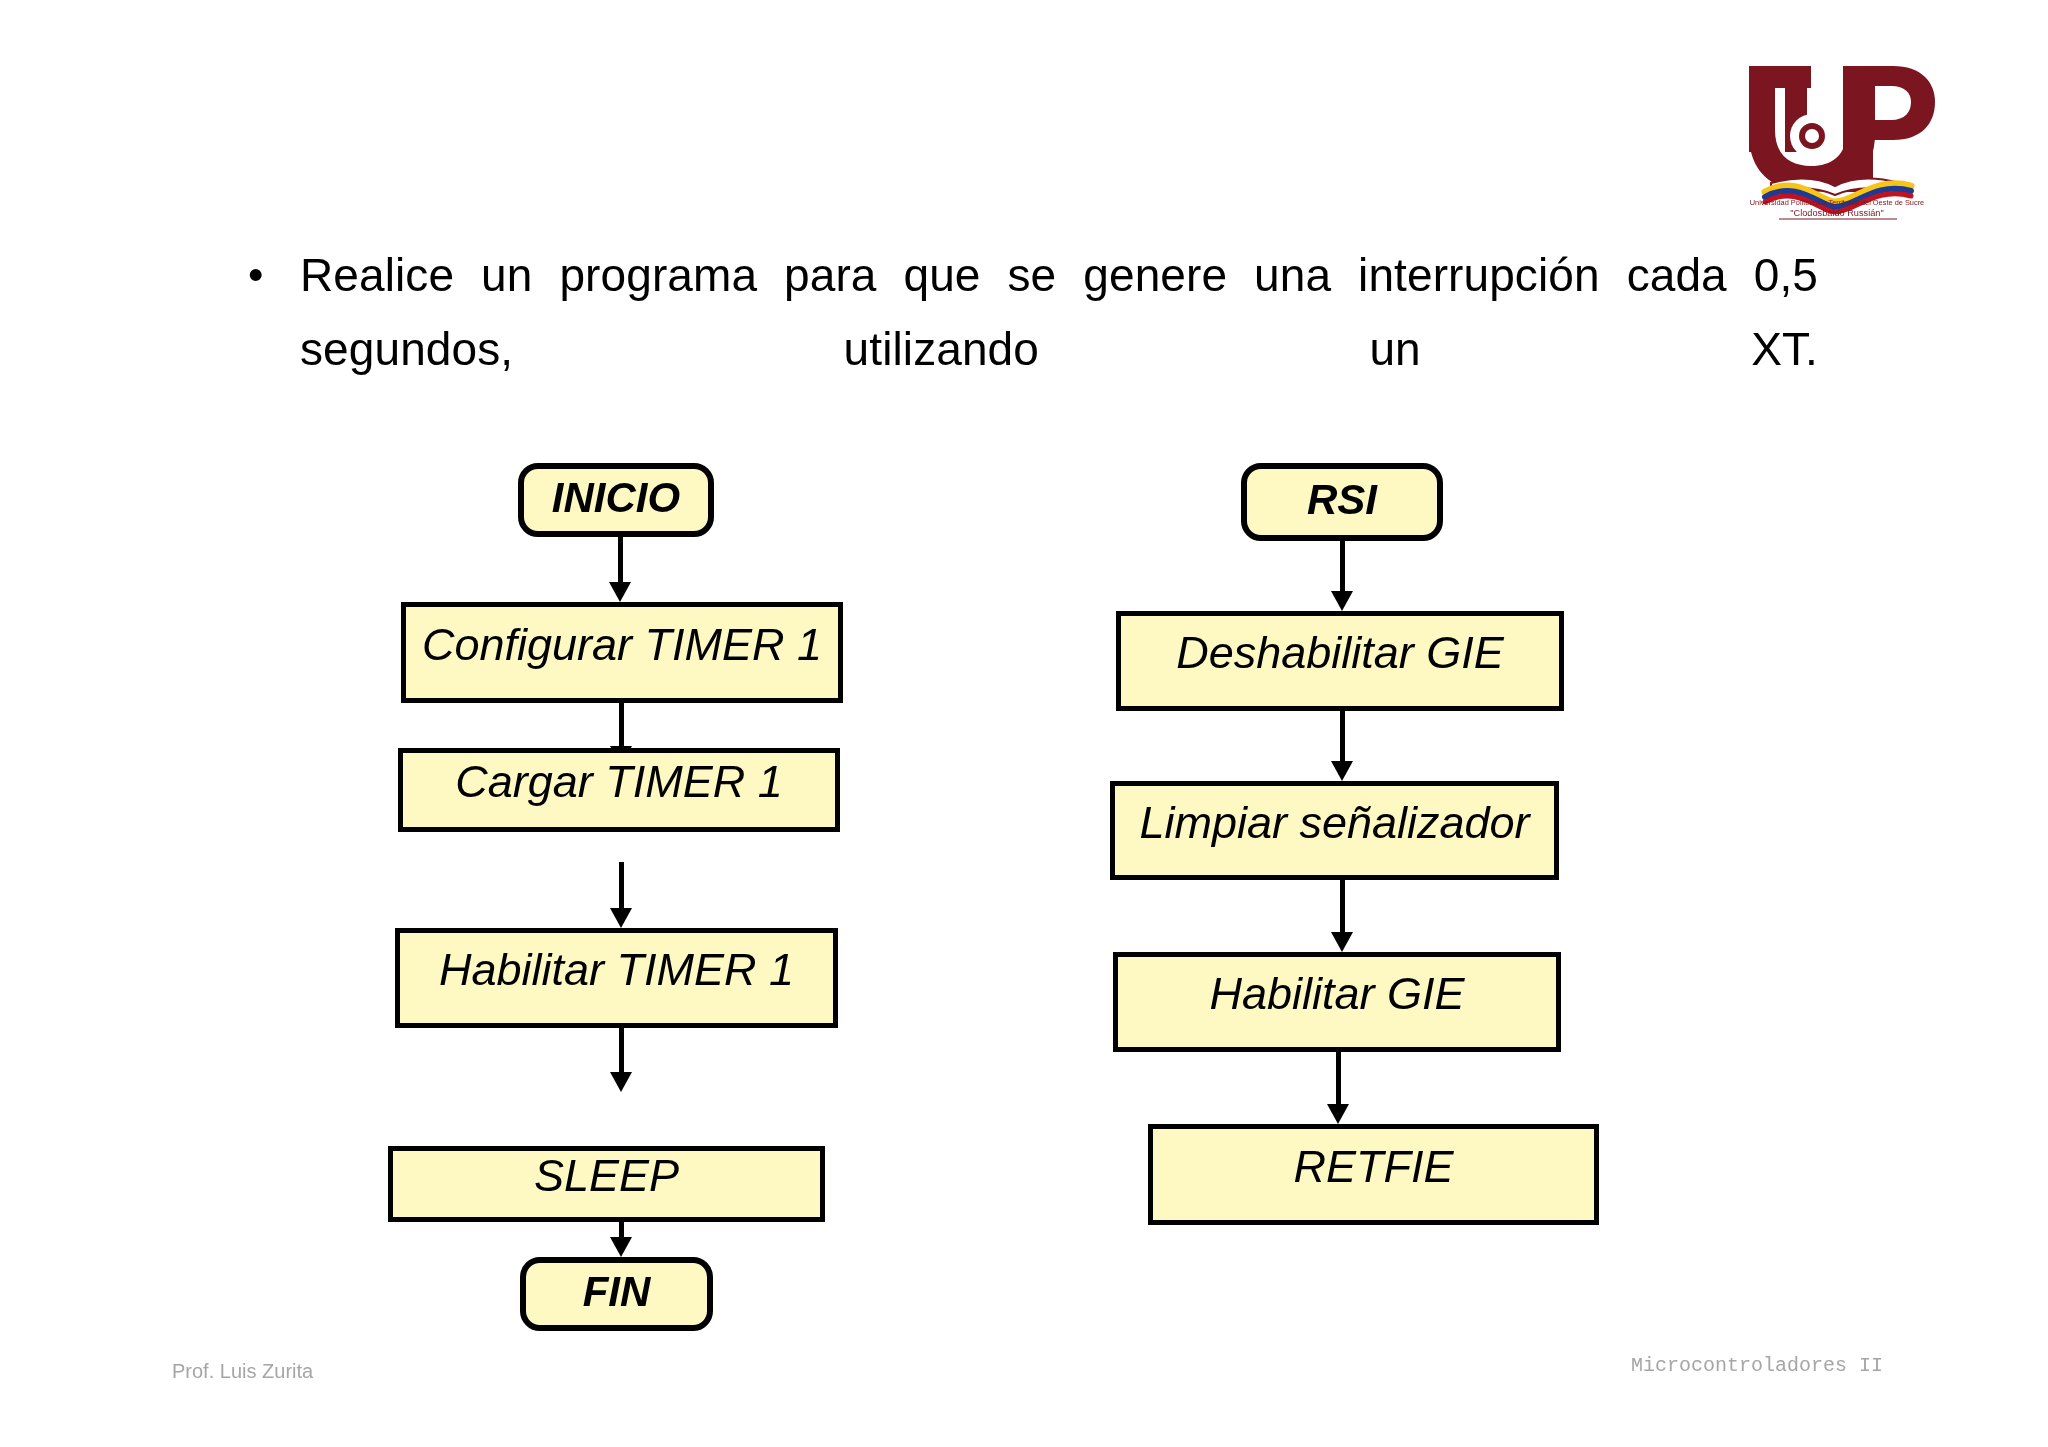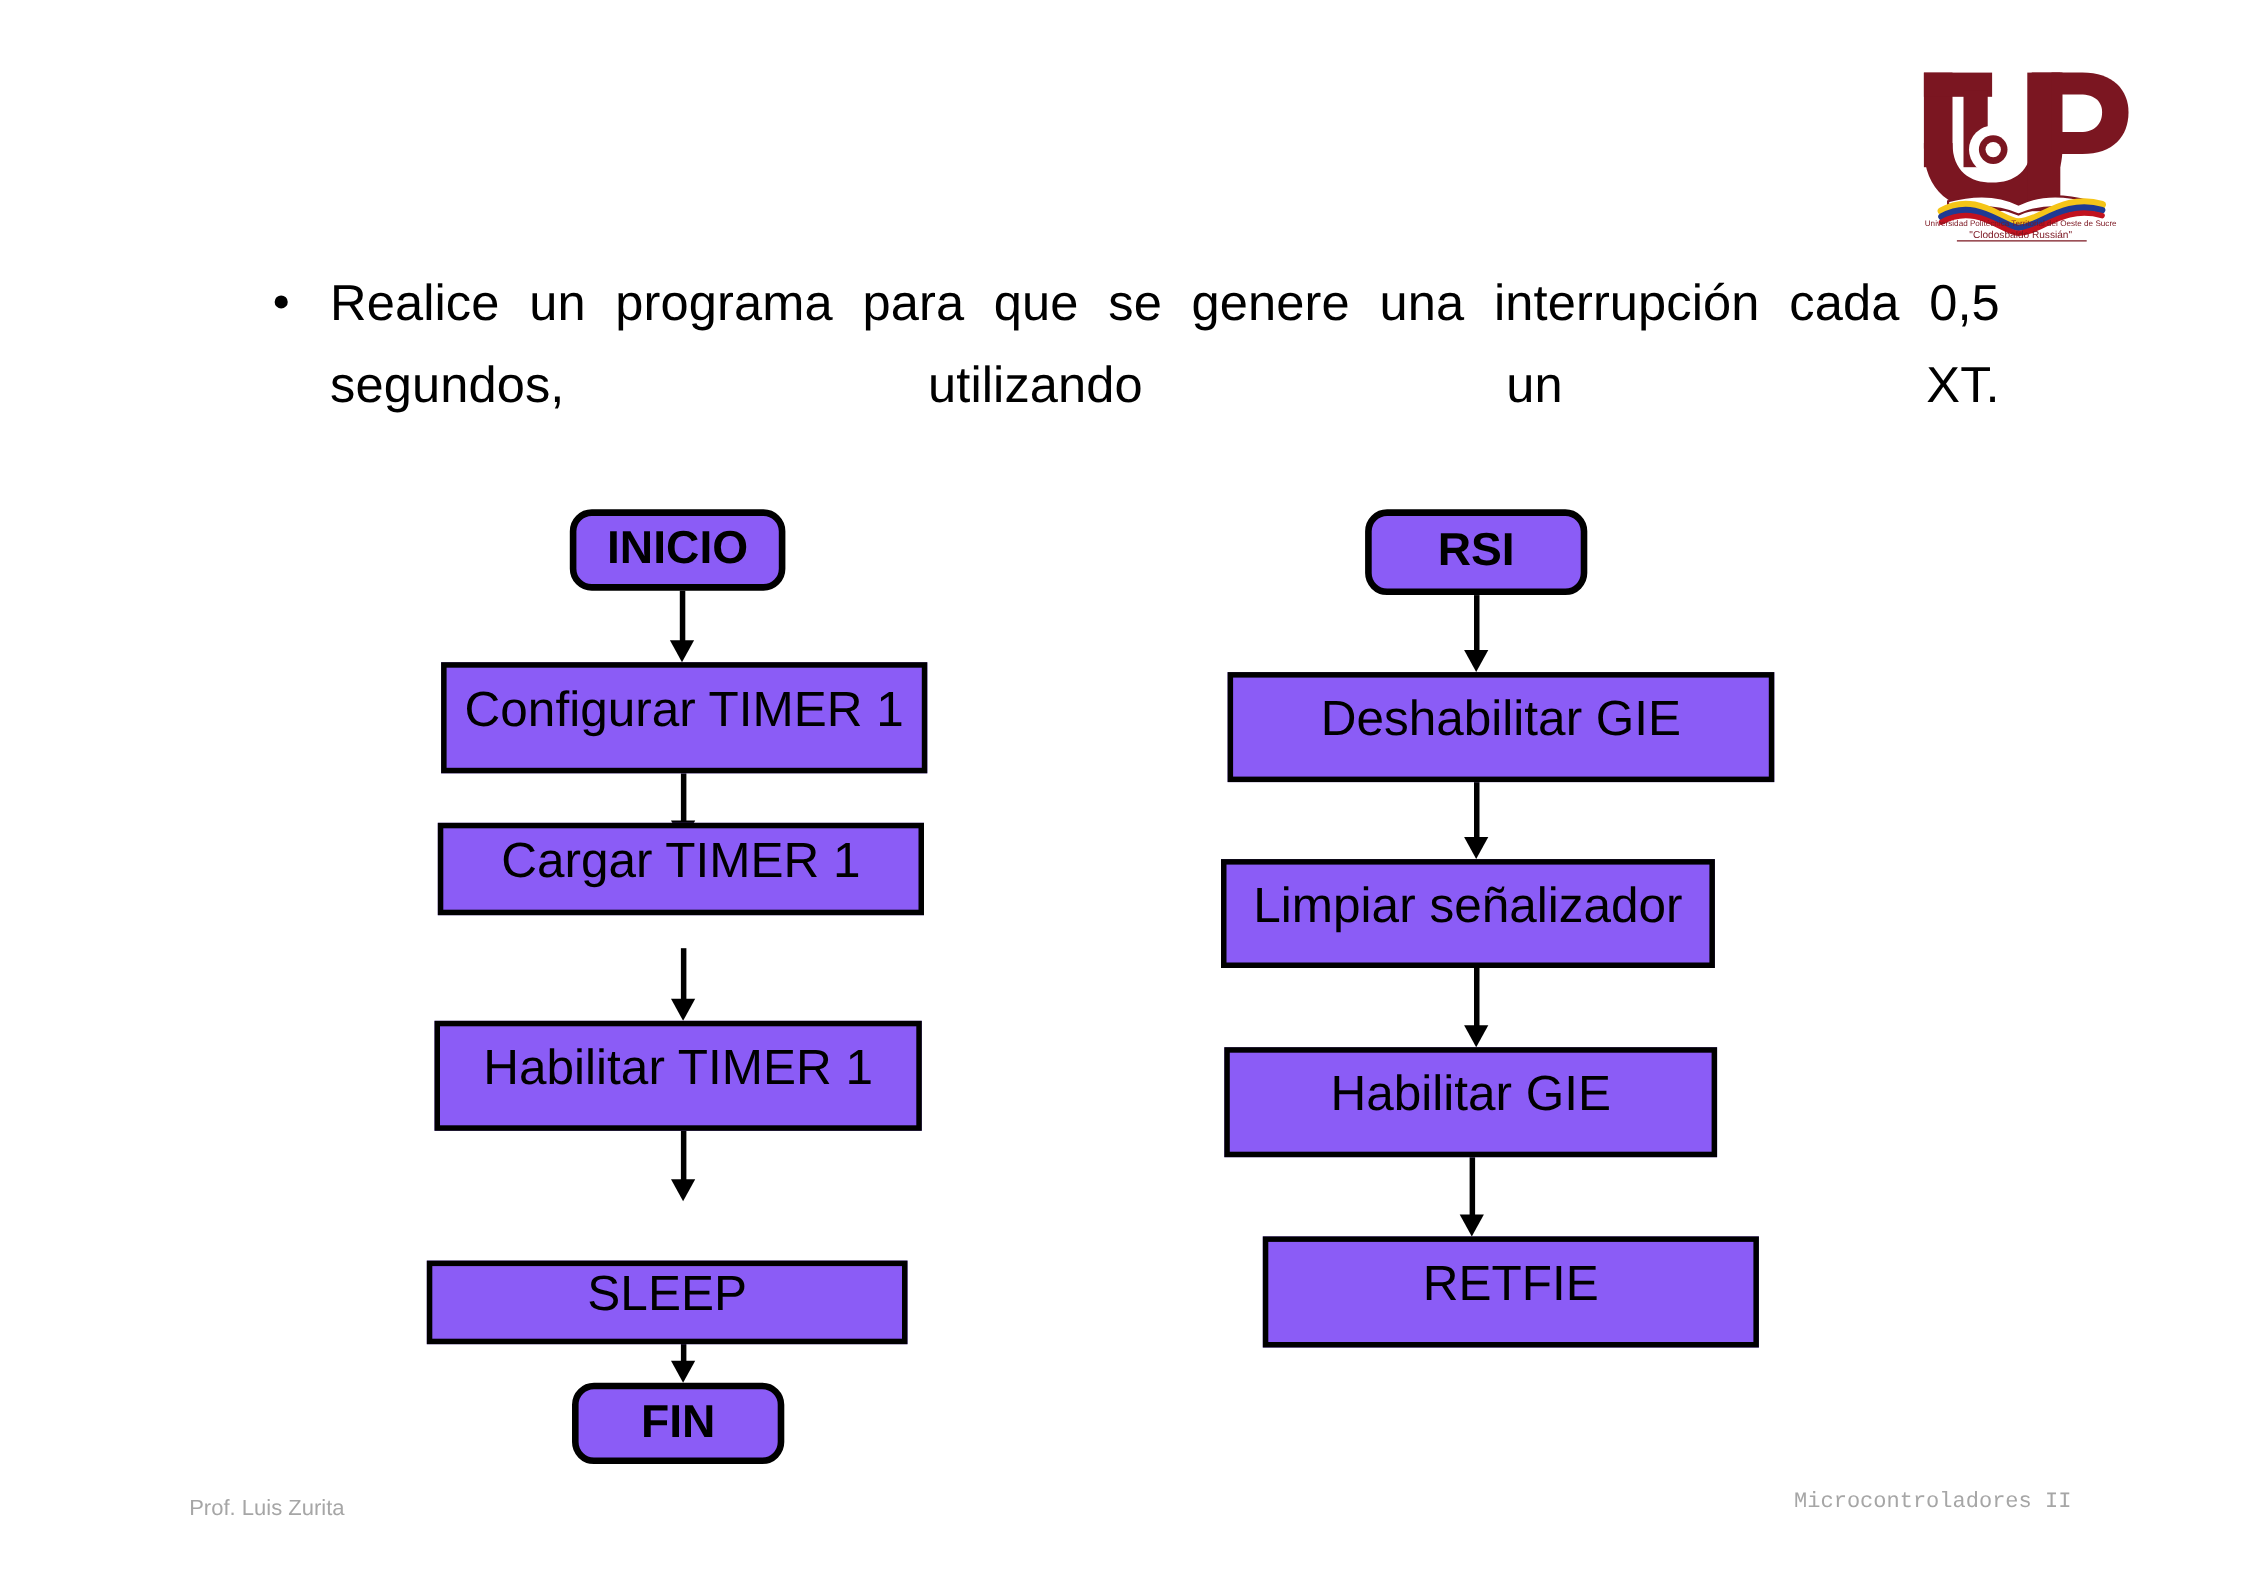--- a/index.html
+++ b/index.html
@@ -57,30 +57,31 @@
   #bullet-text::after {
     content: "";
     display: inline-block;
     width: 100%;
   }
 
   
   .node {
     position: absolute;
     box-sizing: border-box;
-    background: #8b5cf6;
+    background: #fef9c3;
     border: 4px solid #000000;
     display: flex;
     align-items: center;
     justify-content: center;
     text-align: center;
     font-size: 45px;
     color: #000000;
     line-height: 1.05;
     z-index: 2;
+    font-style: italic;
   }
   .node.terminal {
     border-width: 6px;
     border-radius: 20px;
     font-weight: bold;
     font-size: 42px;
   }
   .node.process {
     border-width: 5px;
     border-radius: 0;
@@ -230,21 +231,21 @@
         <div class="shaft" style="height: 58px;"></div>
         <div class="head" style="top: 52px;"></div>
       </div>
       <div class="conn" style="left: 1336px; top: 1052px; width: 5px; height: 72px;">
         <div class="shaft" style="height: 58px;"></div>
         <div class="head" style="top: 52px;"></div>
       </div>
       <div class="node terminal" style="left: 1241px; top: 463px; width: 202px; height: 78px;">
         <span class="label">RSI</span>
       </div>
-      <div class="node process" style="left: 1116px; top: 611px; width: 497px; height: 100px;">
+      <div class="node process" style="left: 1116px; top: 611px; width: 448px; height: 100px;">
         <span class="label">Deshabilitar GIE</span>
       </div>
       <div class="node process" style="left: 1110px; top: 781px; width: 449px; height: 99px;">
         <span class="label">Limpiar señalizador</span>
       </div>
       <div class="node process" style="left: 1113px; top: 952px; width: 448px; height: 100px;">
         <span class="label">Habilitar GIE</span>
       </div>
       <div class="node process" style="left: 1104px; top: 1124px; width: 451px; height: 101px; margin-left: 44px;">
         <span class="label">RETFIE</span>

